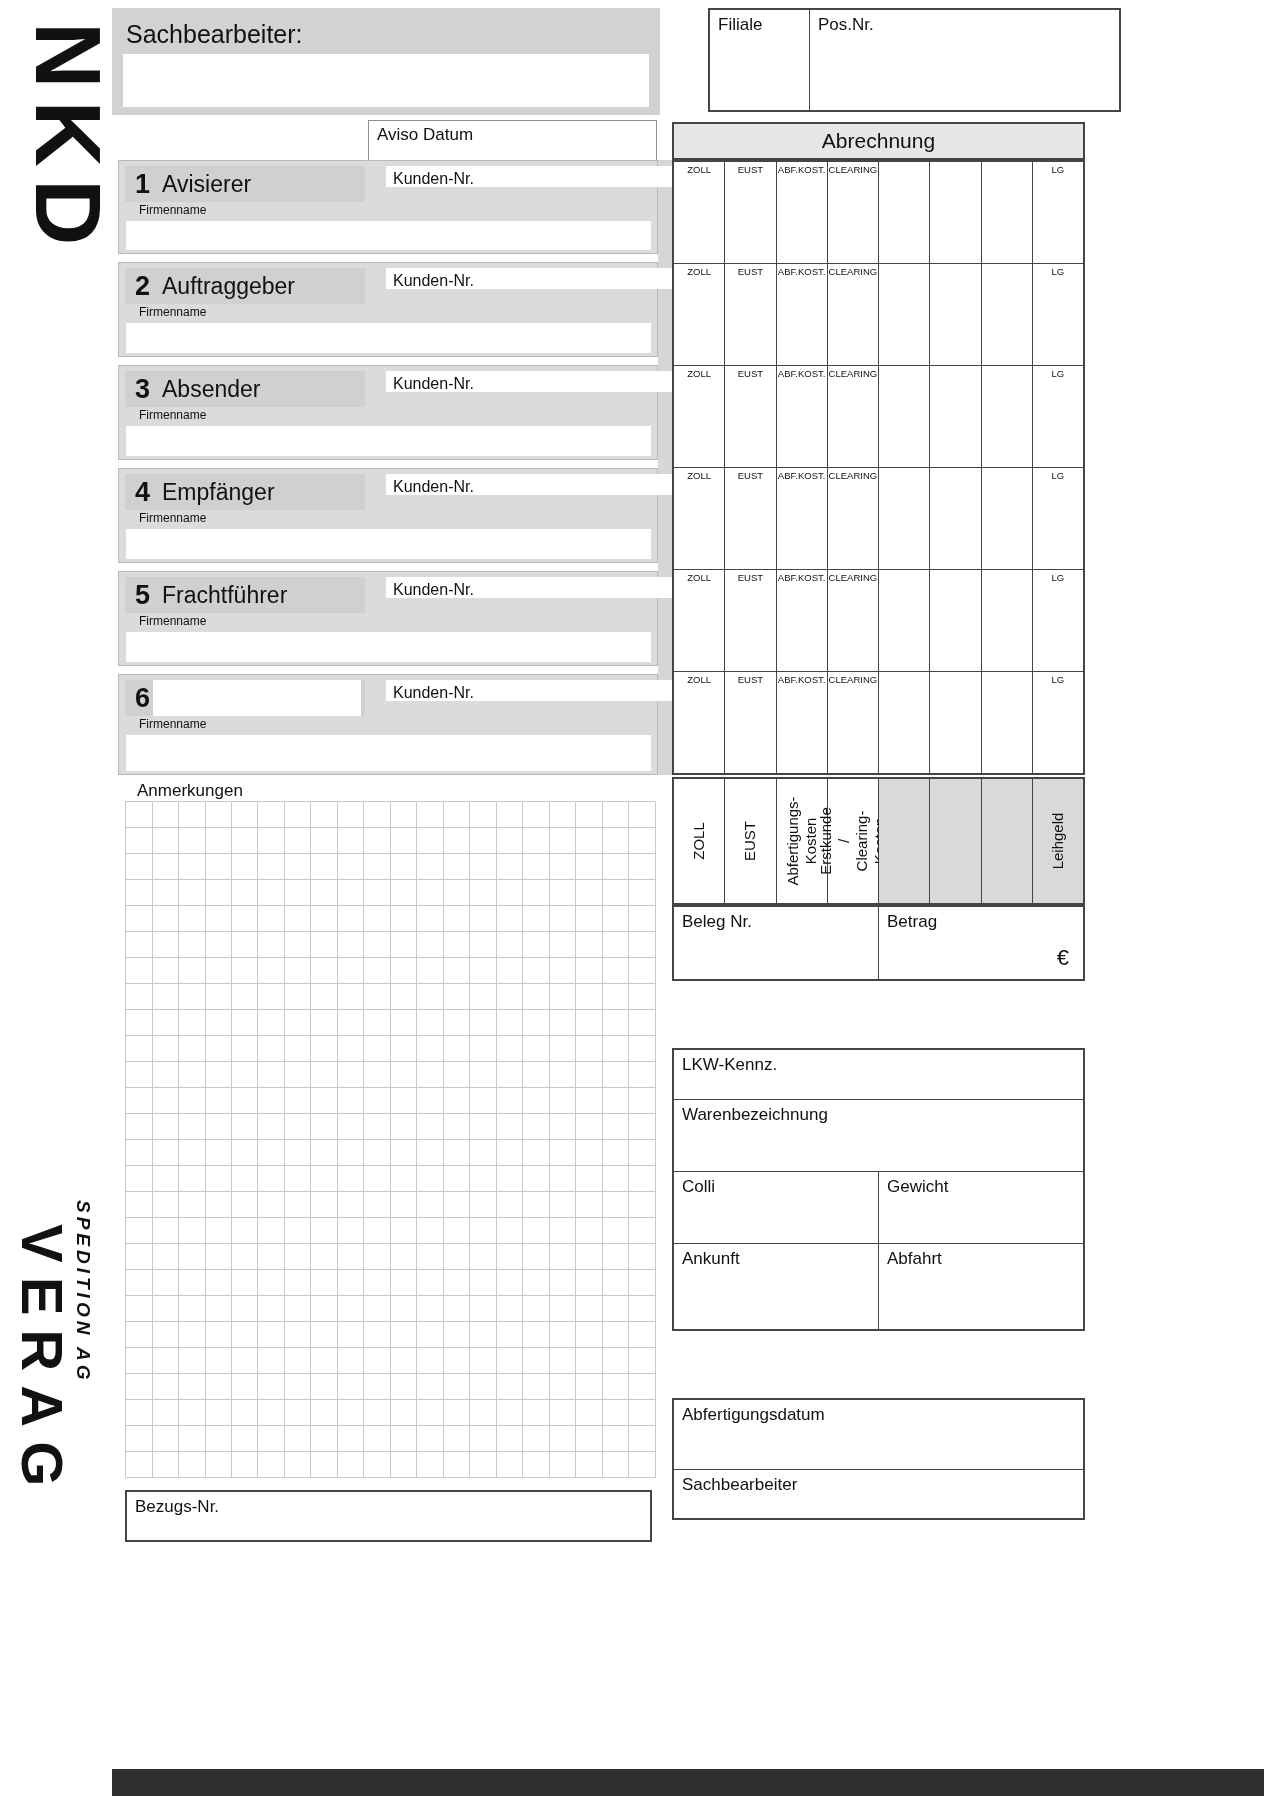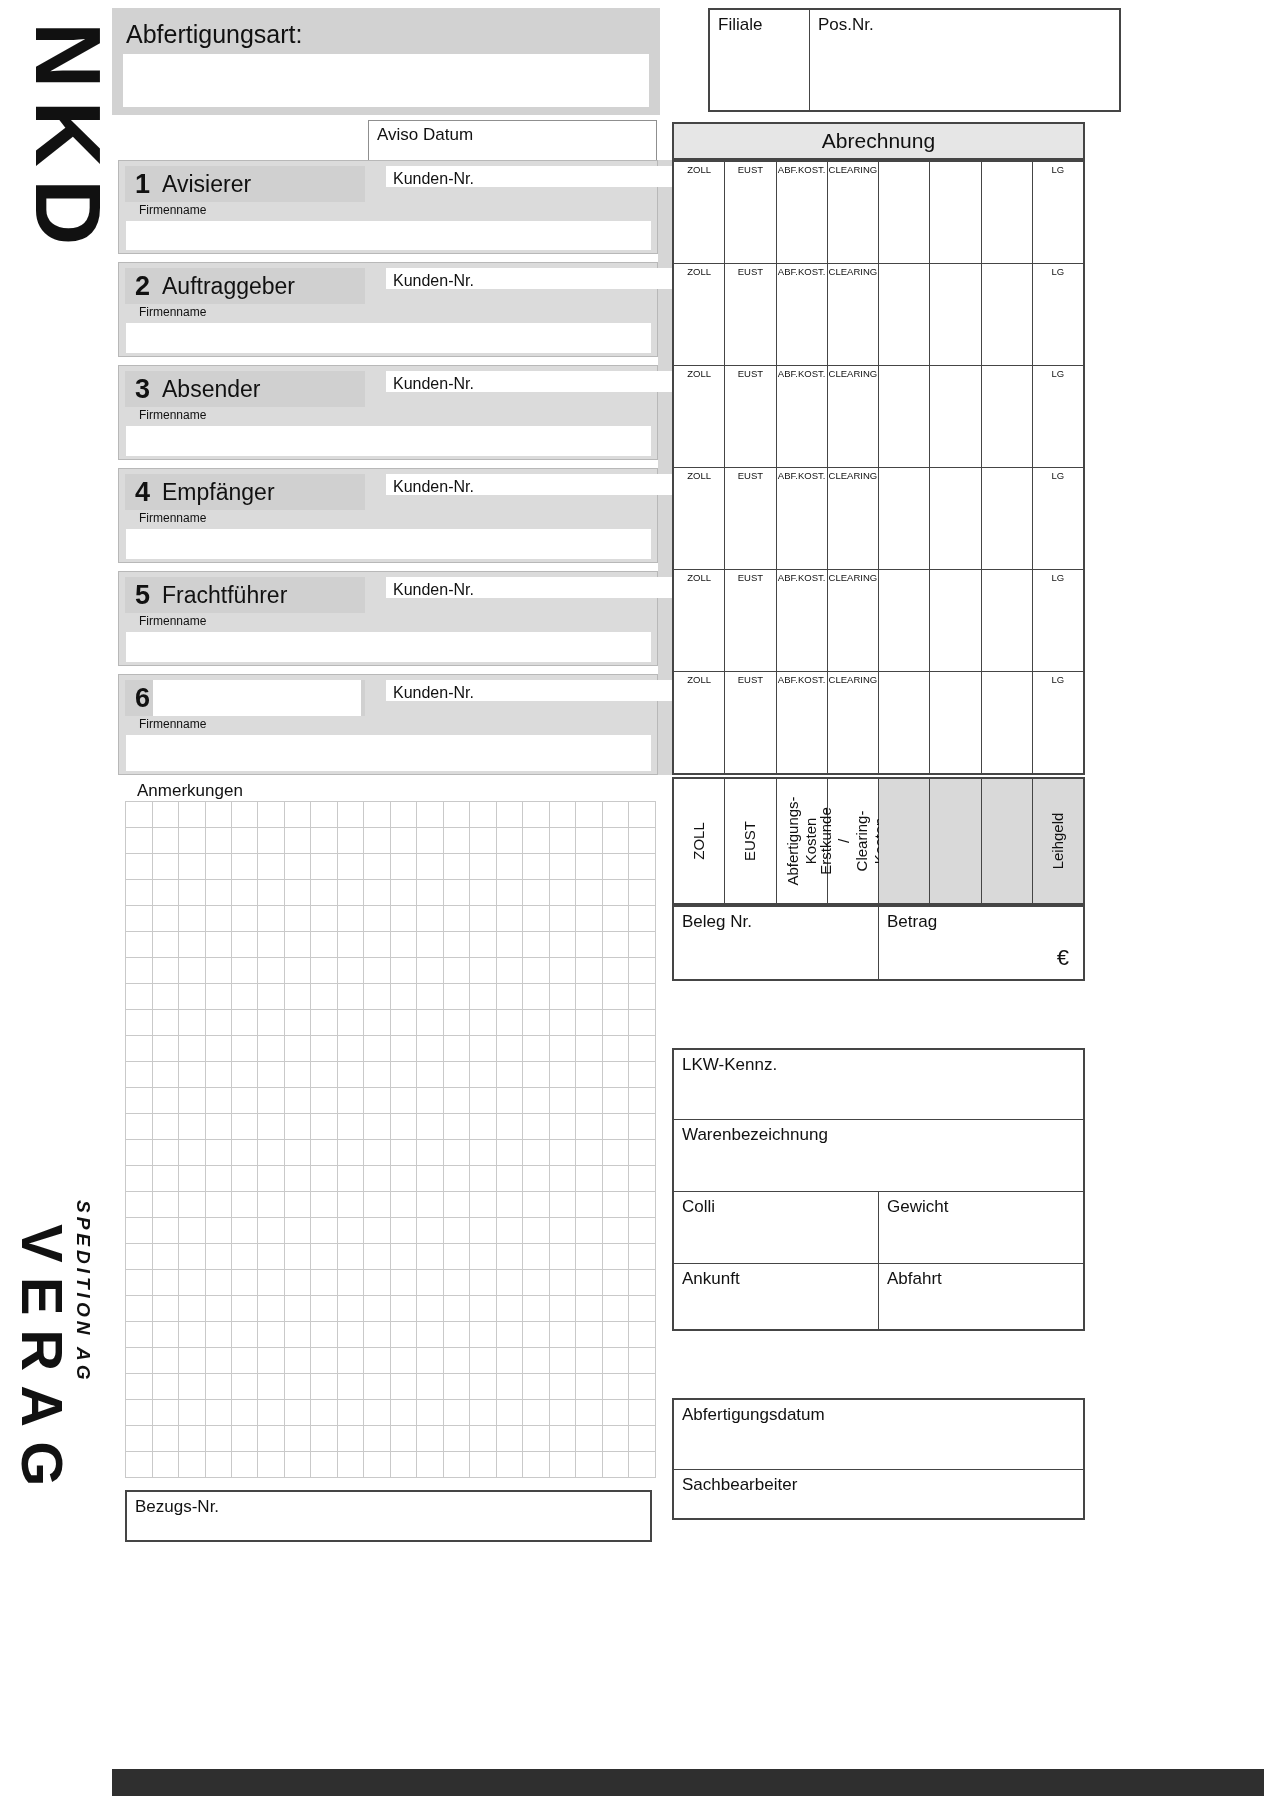--- a/index.html
+++ b/index.html
@@ -79,21 +79,21 @@
     background-image:
       repeating-linear-gradient(to right,  #c9c9c9 0 1px, transparent 1px 26.5px),
       repeating-linear-gradient(to bottom, #c9c9c9 0 1px, transparent 1px 26px);
     border-right:1px solid #c9c9c9; border-bottom:1px solid #c9c9c9; }
 
   
   .lkw-group { position:absolute; left:672px; top:1048px; width:413px; height:283px; border:2px solid #454545;
                display:flex; flex-direction:column; background:#fff; }
   .lkw-row { position:relative; border-bottom:1px solid #454545; }
   .lkw-group .lkw-row:last-child { border-bottom:none; }
-  .r1{height:70px} .r2{height:72px} .r3{height:72px} .r4{flex:1}
+  .r1{height:50px} .r2{height:72px} .r3{height:72px} .r4{flex:1}
   .split { display:flex; }
   .half  { flex:1; position:relative; border-right:1px solid #454545; }
   .half:last-child { border-right:none; }
 
   .proc-group { position:absolute; left:672px; top:1398px; width:413px; height:122px; border:2px solid #454545;
                 display:flex; flex-direction:column; background:#fff; }
   .p1 { height:70px; border-bottom:1px solid #454545; position:relative; }
   .p2 { flex:1; position:relative; }
 
   .bezugs-box { position:absolute; left:125px; top:1490px; width:527px; height:52px; border:2px solid #454545; background:#fff; }
@@ -103,21 +103,21 @@
 </head>
 <body>
 
 <div class="page">
 
   <div class="nkd">NKD</div>
   <div class="verag">VERAG</div>
   <div class="sped">SPEDITION AG</div>
 
   <div class="panel">
-    <div class="panel-label">Abfertigungsart:</div>
+    <div class="panel-label">Sachbearbeiter:</div>
     <div class="panel-input"></div>
   </div>
 
   <div class="filiale-box">
     <div class="filiale-cell">
       <span class="flabel">Filiale</span>
     </div>
     <div class="posnr-cell">
       <span class="flabel">Pos.Nr.</span>
     </div>

